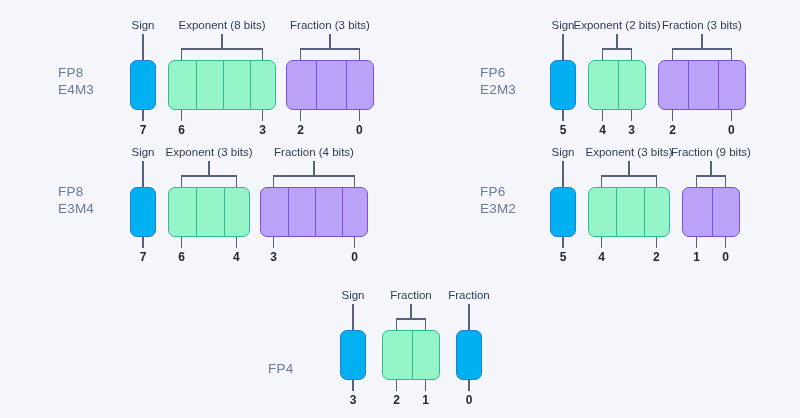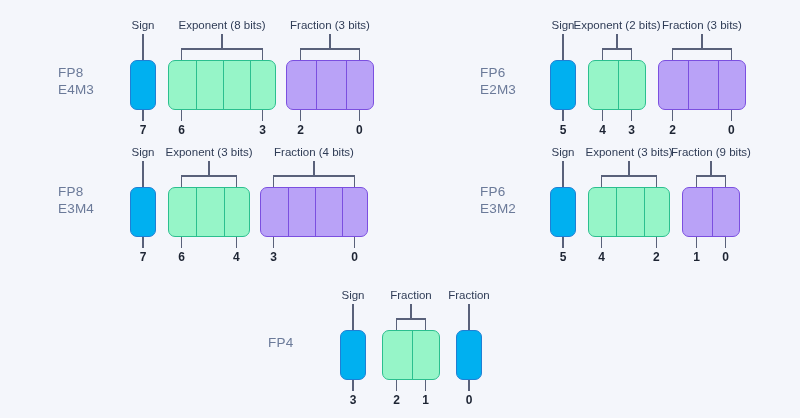--- a/index.html
+++ b/index.html
@@ -294,21 +294,21 @@
         <div class="block" style="top: 42px; width: 58px; height: 50px;">
           <div class="cell" style="width: 29px;"></div>
           <div class="cell" style="width: 29px;"></div>
         </div>
         <div class="bit-tick" style="left: 14.5px; top: 92px; height: 11px;"></div>
         <div class="bit-num" style="left: 14.5px; top: 105px;">1</div>
         <div class="bit-tick" style="left: 43.5px; top: 92px; height: 11px;"></div>
         <div class="bit-num" style="left: 43.5px; top: 105px;">0</div>
       </div>
     </div>
-    <div class="fmt-label" style="left: 268px; top: 334px; white-space: pre;">FP4</div>
+    <div class="fmt-label" style="left: 268px; top: 360px; white-space: pre;">FP4</div>
     <div class="fmt-row" style="left: 340px; top: 288px;">
       <div class="field blue" style="left: 0px; width: 26px;">
         <div class="field-label">Sign</div>
         <div class="stem" style="top: 16px; height: 26px;"></div>
         <div class="block" style="top: 42px; width: 26px; height: 50px;">
           <div class="cell" style="width: 26px;"></div>
         </div>
         <div class="bit-tick" style="left: 13px; top: 92px; height: 11px;"></div>
         <div class="bit-num" style="left: 13px; top: 105px;">3</div>
       </div>

